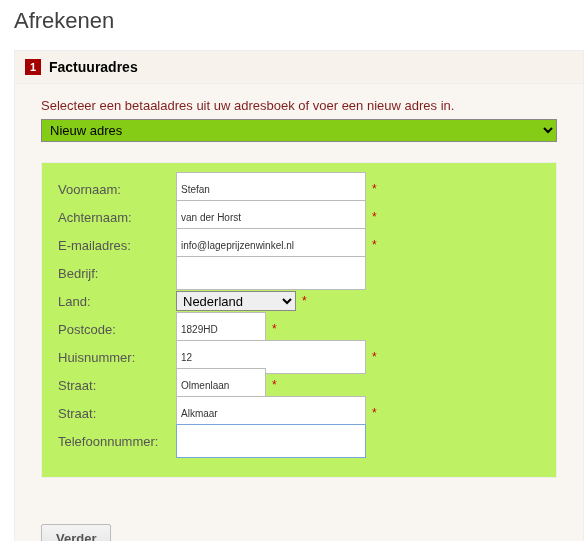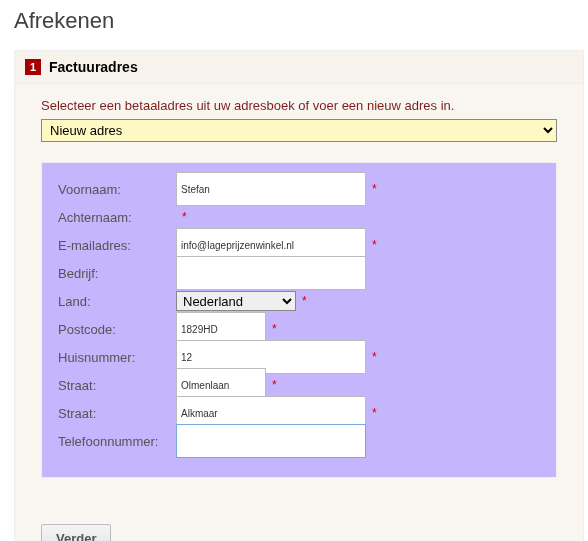--- a/index.html
+++ b/index.html
@@ -55,26 +55,26 @@
   }
   .intro {
     color: #7f1d1d;
     margin-bottom: 6px;
   }
   .address-select {
     width: 100%;
     font-size: 13px;
     padding: 2px 4px;
     border: 1px solid #888;
-    background: #fef9c3;
+    background: #84cc16;
   }
   .form-box {
     margin-top: 20px;
     border: 1px solid #eee;
-    background: #c4b5fd;
+    background: #bef264;
     padding: 14px 16px 20px 16px;
   }
   .row {
     display: flex;
     align-items: center;
     margin-bottom: 4px;
     height: 24px;
   }
   .row label {
     flex: 0 0 118px;
@@ -139,20 +139,21 @@
       </select>
 
       <div class="form-box">
         <div class="row">
           <label>Voornaam:</label>
           <input type="text" class="w-long" value="Stefan" style="">
           <span class="required-mark">*</span>
         </div>
         <div class="row">
           <label>Achternaam:</label>
+          <input type="text" class="w-long" value="van der Horst" style="">
           <span class="required-mark">*</span>
         </div>
         <div class="row">
           <label>E-mailadres:</label>
           <input type="text" class="w-long" value="info@lageprijzenwinkel.nl" style="">
           <span class="required-mark">*</span>
         </div>
         <div class="row">
           <label>Bedrijf:</label>
           <input type="text" class="w-long" value="" style="">

